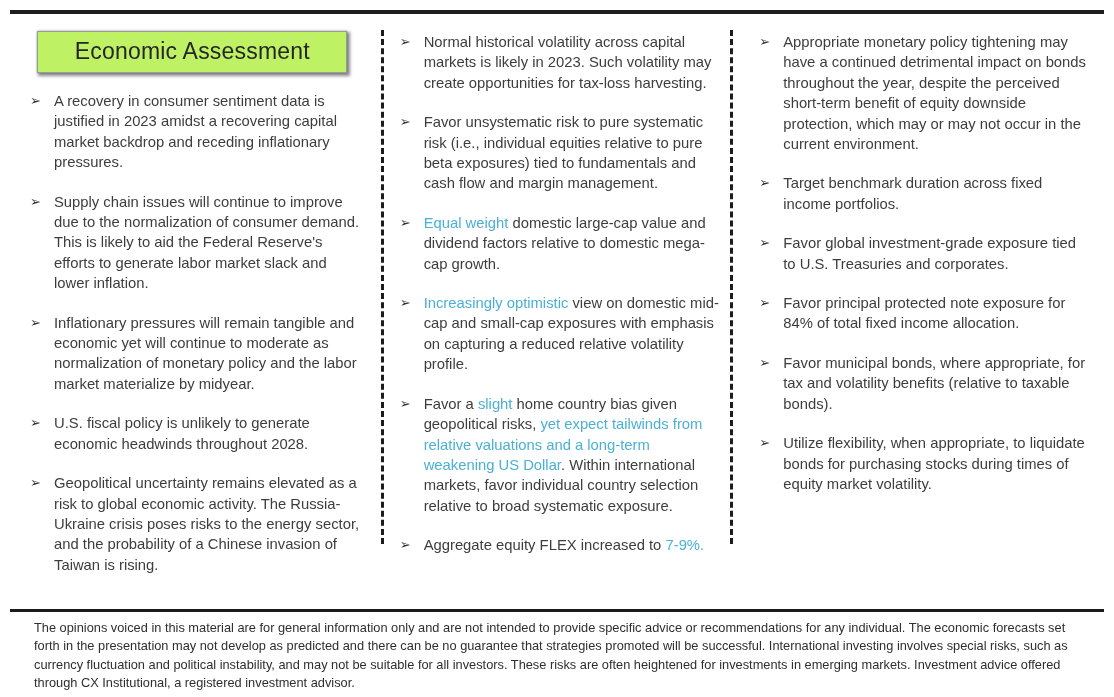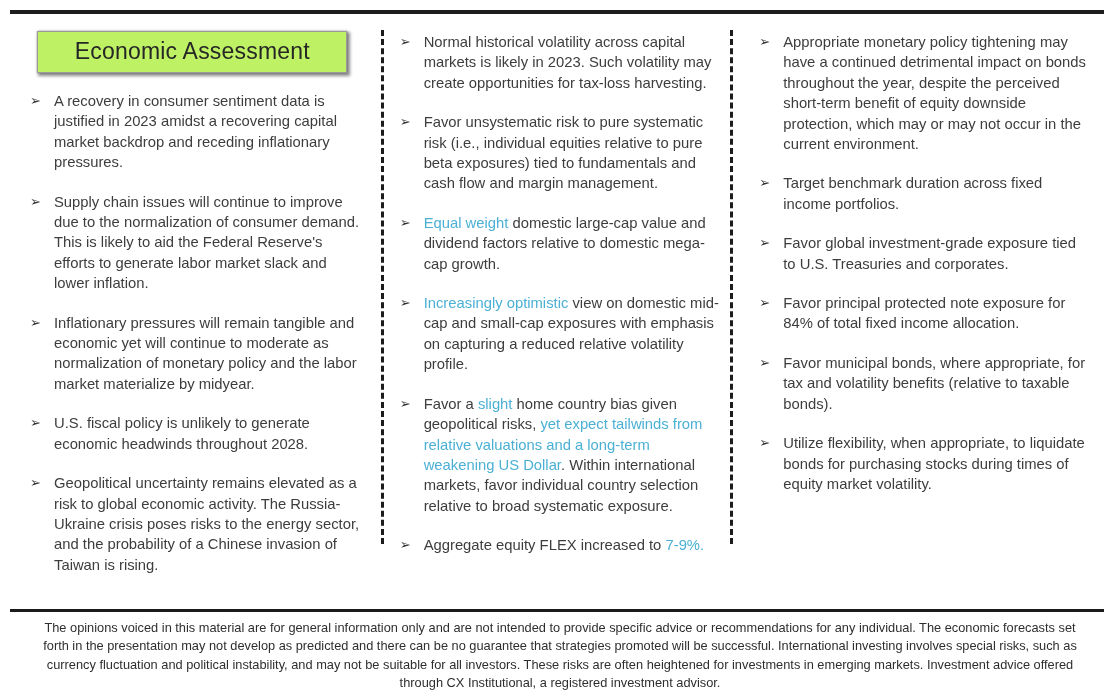--- a/index.html
+++ b/index.html
@@ -40,21 +40,21 @@
     flex:0 0 24px;color:#2f2f2f;font-size:13px;padding-top:1px;
   }
   .btext{flex:1;}
   .accent{color:var(--accent,#4bb0d4);}
   .footer-rule{
     margin:6px 10px 0 10px;height:3px;background:#1b1b1b;
   }
   .disclaimer{
     margin:7px 28px 0 34px;
     font-size:12.8px;line-height:1.43;color:#2e2e2e;
-    text-align:center;
+    text-align:left;
   }
 </style>
 </head>
 <body>
 
 <div class="top-rule"></div>
 
 <div class="columns">
 
   <div class="col col-left">

